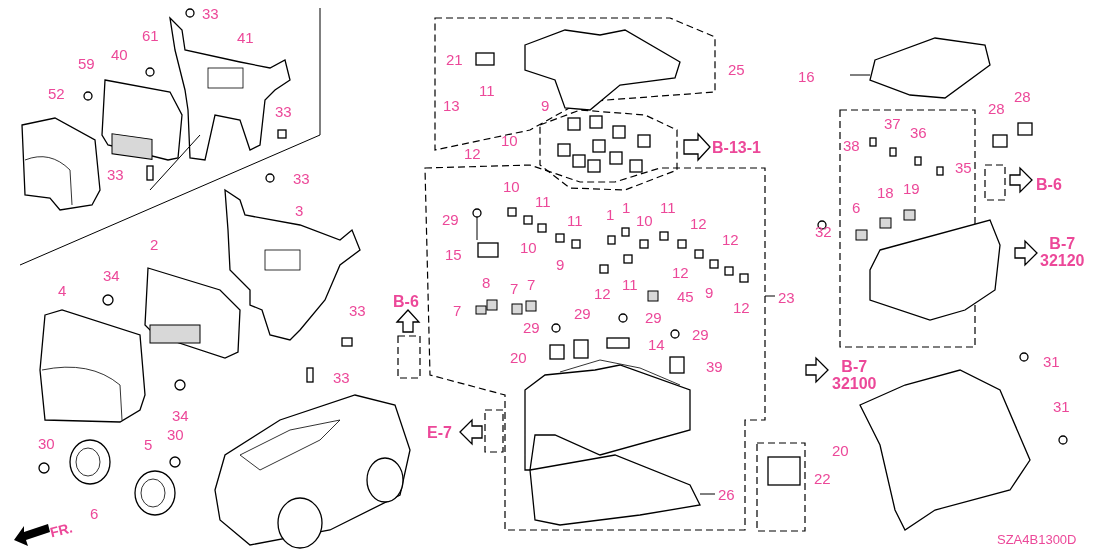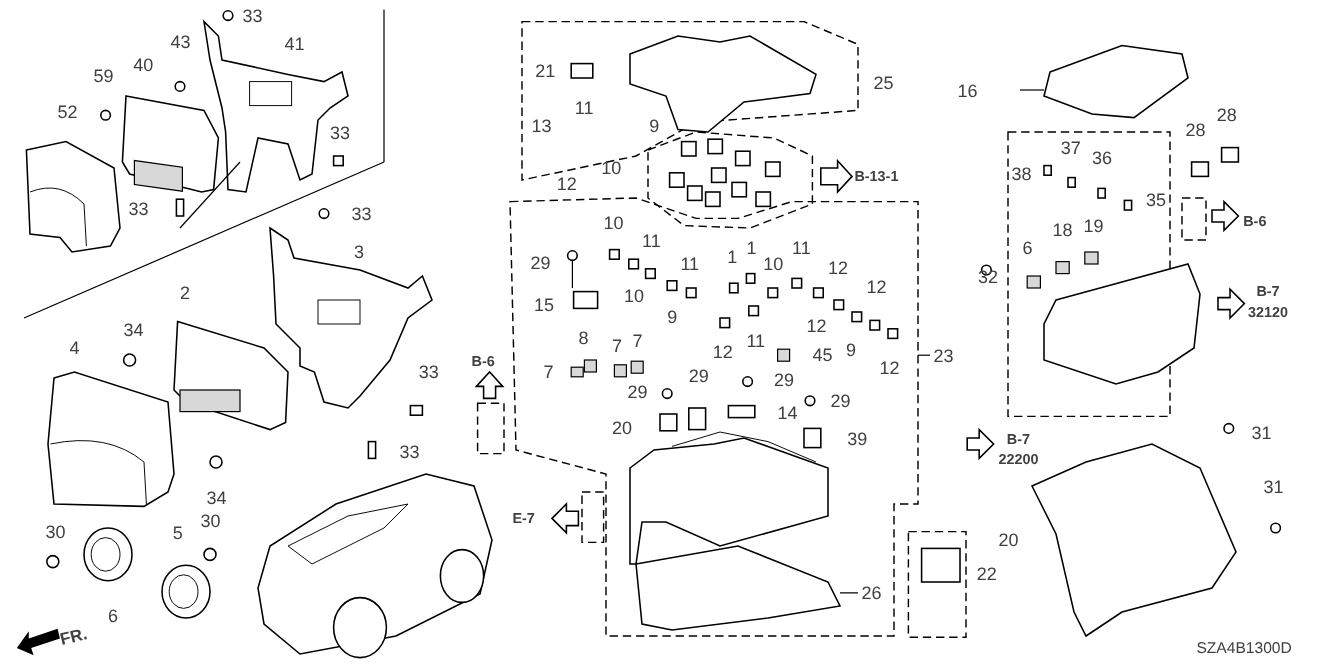--- a/index.html
+++ b/index.html
@@ -1,19 +1,19 @@
 <!DOCTYPE html>
 <html><head>
 <meta charset="utf-8">
 <style>
   html,body{margin:0;padding:0;background:#fff;}
-  #stage{position:relative;width:1108px;height:554px;overflow:hidden;background:#fff;font-family:"Liberation Sans",sans-serif;color:#404040;}
+  #stage{position:relative;width:1108px;height:554px;overflow:hidden;background:#fff;font-family:"Liberation Sans",sans-serif;color:#ec4899;}
   svg#art{position:absolute;left:0;top:0;}
   .lbl{position:absolute;font-size:15px;line-height:15px;white-space:nowrap;}
-  .ref{position:absolute;font-size:12px;font-weight:bold;line-height:17px;white-space:nowrap;text-align:center;}
+  .ref{position:absolute;font-size:16px;font-weight:bold;line-height:17px;white-space:nowrap;text-align:center;}
   .code{position:absolute;font-size:13px;line-height:13px;}
   .ln{stroke:#000;stroke-width:1;fill:none;}
   .dash{stroke:#000;stroke-width:1.2;fill:none;stroke-dasharray:7 4;}
   .part{stroke:#000;stroke-width:1.3;fill:#fff;}
   .partg{stroke:#000;stroke-width:1;fill:#d8d8d8;}
   .thin{stroke:#000;stroke-width:.8;fill:none;}
 </style>
 </head>
 <body>
 
@@ -243,21 +243,21 @@
   <g>
         <circle class="part" cx="1024" cy="357" r="4"></circle>
       </g>
   <g>
         <circle class="part" cx="1063" cy="440" r="4"></circle>
       </g>
 </svg>
 
 <div class="lbl" style="left:202px;top:6px">33</div>
 <div class="lbl" style="left:237px;top:30px">41</div>
-<div class="lbl" style="left:142px;top:28px">43</div>
+<div class="lbl" style="left:142px;top:28px">61</div>
 <div class="lbl" style="left:111px;top:47px">40</div>
 <div class="lbl" style="left:78px;top:56px">59</div>
 <div class="lbl" style="left:48px;top:86px">52</div>
 <div class="lbl" style="left:275px;top:104px">33</div>
 <div class="lbl" style="left:107px;top:167px">33</div>
 <div class="lbl" style="left:293px;top:171px">33</div>
 <div class="lbl" style="left:295px;top:203px">3</div>
 <div class="lbl" style="left:150px;top:237px">2</div>
 <div class="lbl" style="left:103px;top:268px">34</div>
 <div class="lbl" style="left:58px;top:283px">4</div>
@@ -324,17 +324,17 @@
 <div class="lbl" style="left:1043px;top:354px">31</div>
 <div class="lbl" style="left:1053px;top:399px">31</div>
 <div class="lbl" style="left:832px;top:443px">20</div>
 <div class="lbl" style="left:814px;top:471px">22</div>
 
 <div class="ref" style="left:712px;top:139px"><span>B-13-1</span></div>
 <div class="ref" style="left:393px;top:293px"><span>B-6</span></div>
 <div class="ref" style="left:427px;top:424px"><span>E-7</span></div>
 <div class="ref" style="left:1036px;top:176px"><span>B-6</span></div>
 <div class="ref" style="left:1040px;top:235px"><span>B-7</span><br><span>32120</span></div>
-<div class="ref" style="left:832px;top:358px"><span>B-7</span><br><span>22200</span></div>
+<div class="ref" style="left:832px;top:358px"><span>B-7</span><br><span>32100</span></div>
 
 <div class="ref" style="left:50px;top:522px;font-size:14px;transform:rotate(-14deg)">FR.</div>
 <div class="code" style="left:997px;top:533px">SZA4B1300D</div>
 </div>
 
 </body></html>

